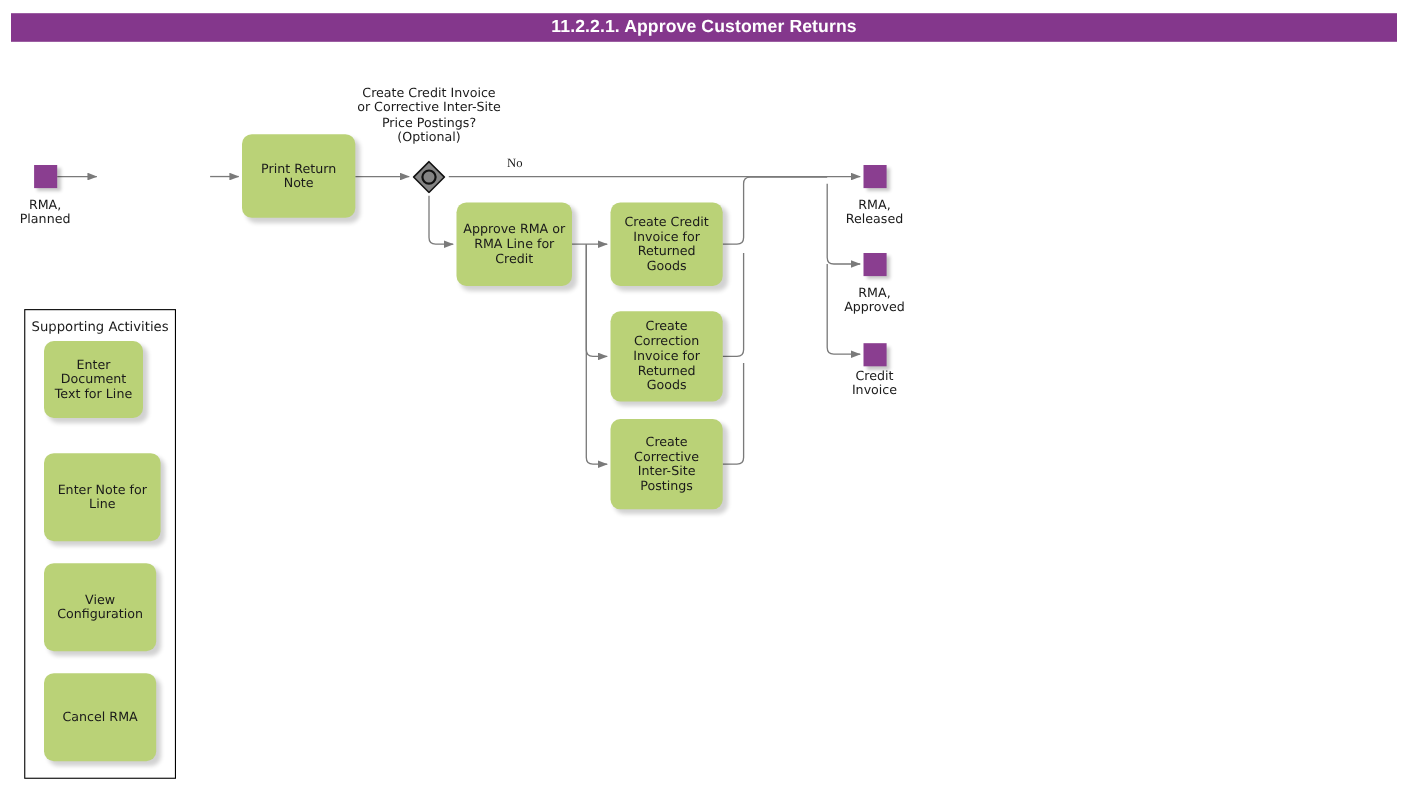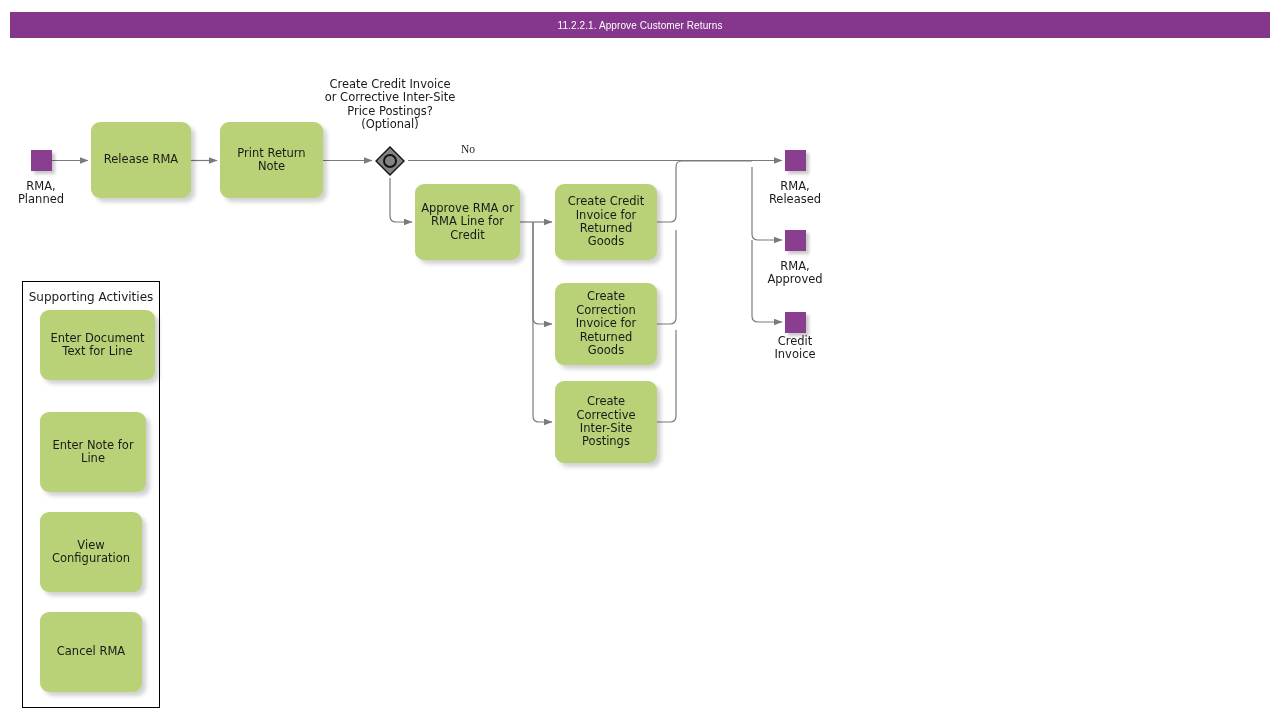--- a/index.html
+++ b/index.html
@@ -28,22 +28,22 @@
     top: 12px;
     width: 1260px;
     height: 26px;
     background: #84378c;
     display: flex;
     align-items: center;
     justify-content: center;
   }
   .title-bar .title-text {
     color: #ffffff;
-    font-size: 10px;
-    font-weight: normal;
+    font-size: 16px;
+    font-weight: bold;
     font-family: "Liberation Sans", sans-serif;
     letter-spacing: 0.1px;
     white-space: nowrap;
   }
 
   
   #wires {
     position: absolute;
     left: 0;
     top: 0;
@@ -179,23 +179,20 @@
 
       <path d="M752,167 L752,234 Q752,240 758,240 L782,240"></path>
 
       <path d="M752,240 L752,316 Q752,322 758,322 L782,322"></path>
     </g>
   </svg>
 
   <div class="state" style="left:31px; top:150px;"></div>
   <div class="state-label" style="left:-9px; top:180px; width:100px;">RMA,<br>Planned</div>
 
-  <div class="task" style="left:91px; top:122px; width:100px; height:76px;">
-    <span class="task-label">Release RMA</span>
-  </div>
 
   <div class="task" style="left:220px; top:122px; width:103px; height:76px;">
     <span class="task-label">Print Return<br>Note</span>
   </div>
 
   <div class="task" style="left:415px; top:184px; width:105px; height:76px;">
     <span class="task-label">Approve RMA or<br>RMA Line for<br>Credit</span>
   </div>
 
   <div class="task" style="left:555px; top:184px; width:102px; height:76px;justify-content:center;">
@@ -226,21 +223,21 @@
 
   <div class="state" style="left:785px; top:230px;"></div>
   <div class="state-label" style="left:745px; top:260px; width:100px;">RMA,<br>Approved</div>
 
   <div class="state" style="left:785px; top:312px;"></div>
   <div class="state-label" style="left:745px; top:335px; width:100px;">Credit<br>Invoice</div>
 
   <div class="support-panel"></div>
   <div class="support-title">Supporting Activities</div>
 
-  <div class="task" style="left:40px; top:310px; width:115px; height:70px;">
+  <div class="task" style="left:40px; top:310px; width:90px; height:70px;">
     <span class="task-label">Enter Document<br>Text for Line</span>
   </div>
 
   <div class="task" style="left:40px; top:412px; width:106px; height:80px;">
     <span class="task-label">Enter Note for<br>Line</span>
   </div>
 
   <div class="task" style="left:40px; top:512px; width:102px; height:80px;">
     <span class="task-label">View<br>Configuration</span>
   </div>

